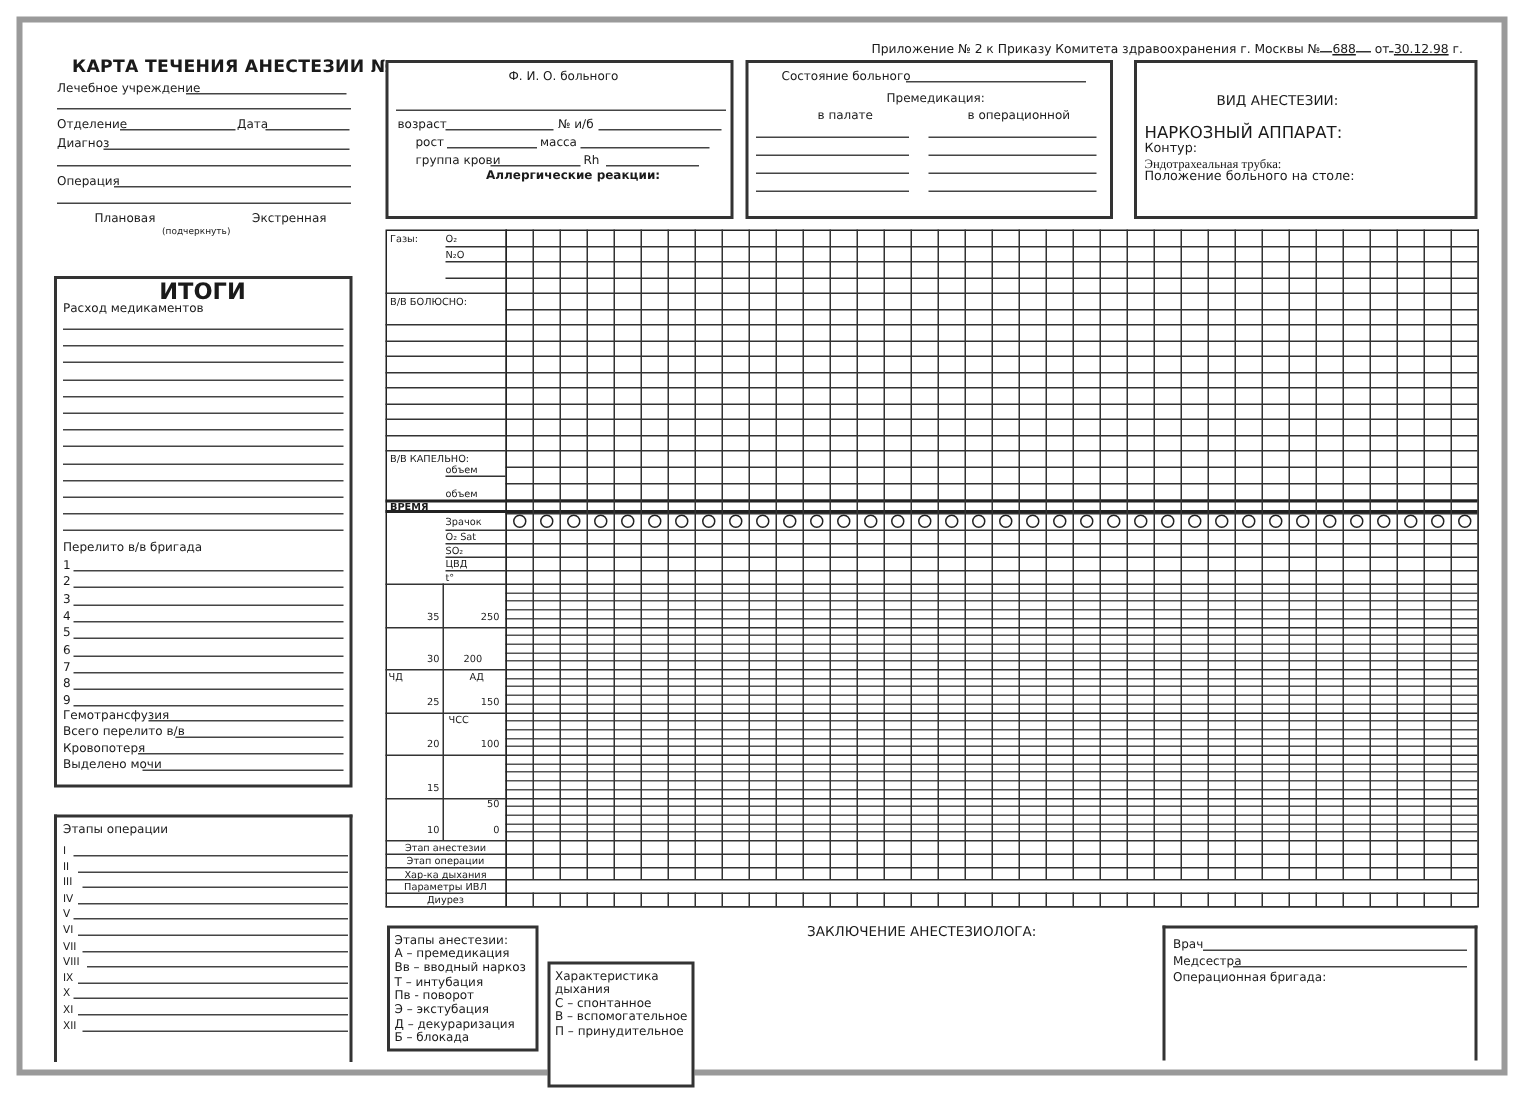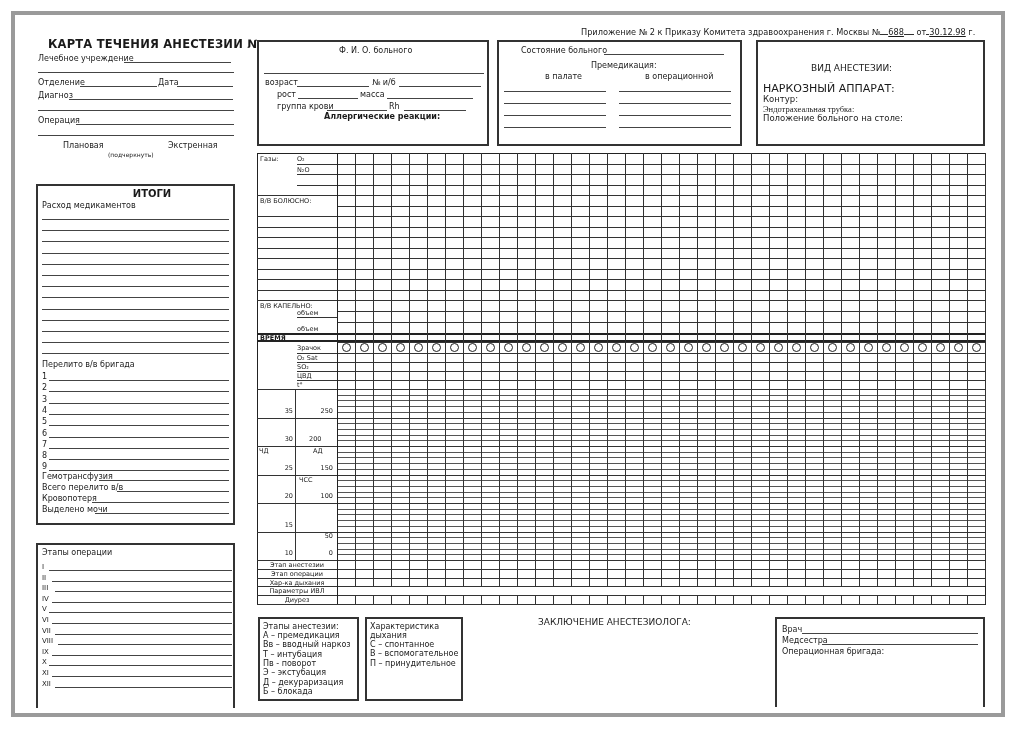--- a/index.html
+++ b/index.html
@@ -81,21 +81,21 @@
 
 <div class="box" style="left:756px;top:40px;width:229px;height:106px;">
   <div class="t" style="left:5px;top:21px;font-size:9px;margin-left:48px;">ВИД АНЕСТЕЗИИ:</div>
   <div class="t" style="left:5px;top:42px;font-size:11px;">НАРКОЗНЫЙ АППАРАТ:</div>
   <div class="t" style="left:5px;top:52px;font-size:8.5px;">Контур:</div>
   <div class="t" style="left:5px;top:62px;font-size:8.5px;font-family:Liberation Serif, serif;">Эндотрахеальная трубка:</div>
   <div class="t" style="left:5px;top:71px;font-size:8.5px;">Положение больного на столе:</div>
 </div>
 
 <div class="box" style="left:36px;top:184px;width:199px;height:341px;border-width:2.5px;">
-  <div class="t b" style="left:0;width:194px;text-align:center;top:3px;font-size:10px;padding-left:17px;">ИТОГИ</div>
+  <div class="t b" style="left:0;width:194px;text-align:center;top:3px;font-size:15px;">ИТОГИ</div>
   <div class="t" style="left:4px;top:15px;">Расход медикаментов</div>
   <div id="meds-lines">
       <div class="line" style="left:4px;top:33px;width:187px;"></div>
       <div class="line" style="left:4px;top:44.2px;width:187px;"></div>
       <div class="line" style="left:4px;top:55.4px;width:187px;"></div>
       <div class="line" style="left:4px;top:66.6px;width:187px;"></div>
       <div class="line" style="left:4px;top:77.8px;width:187px;"></div>
       <div class="line" style="left:4px;top:89px;width:187px;"></div>
       <div class="line" style="left:4px;top:100.19999999999999px;width:187px;"></div>
       <div class="line" style="left:4px;top:111.39999999999999px;width:187px;"></div>
@@ -411,21 +411,21 @@
       <div class="t" style="left:3px;top:12px;">А – премедикация</div>
       <div class="t" style="left:3px;top:21.3px;">Вв – вводный наркоз</div>
       <div class="t" style="left:3px;top:30.6px;">Т – интубация</div>
       <div class="t" style="left:3px;top:39.900000000000006px;">Пв - поворот</div>
       <div class="t" style="left:3px;top:49.2px;">Э – экстубация</div>
       <div class="t" style="left:3px;top:58.5px;">Д – декураризация</div>
       <div class="t" style="left:3px;top:67.80000000000001px;">Б – блокада</div>
     </div>
 </div>
 
-<div class="box" style="left:365px;top:617px;width:98px;height:84px;">
+<div class="box" style="left:365px;top:641px;width:98px;height:84px;">
   <div class="t" style="left:3px;top:3px;">Характеристика</div>
   <div class="t" style="left:3px;top:12px;">дыхания</div>
   <div id="legend-breath-items">
       <div class="t" style="left:3px;top:21px;">С – спонтанное</div>
       <div class="t" style="left:3px;top:30.3px;">В – вспомогательное</div>
       <div class="t" style="left:3px;top:39.6px;">П – принудительное</div>
     </div>
 </div>
 
 <div class="t" style="left:538px;top:617px;font-size:9px;">ЗАКЛЮЧЕНИЕ АНЕСТЕЗИОЛОГА:</div>

